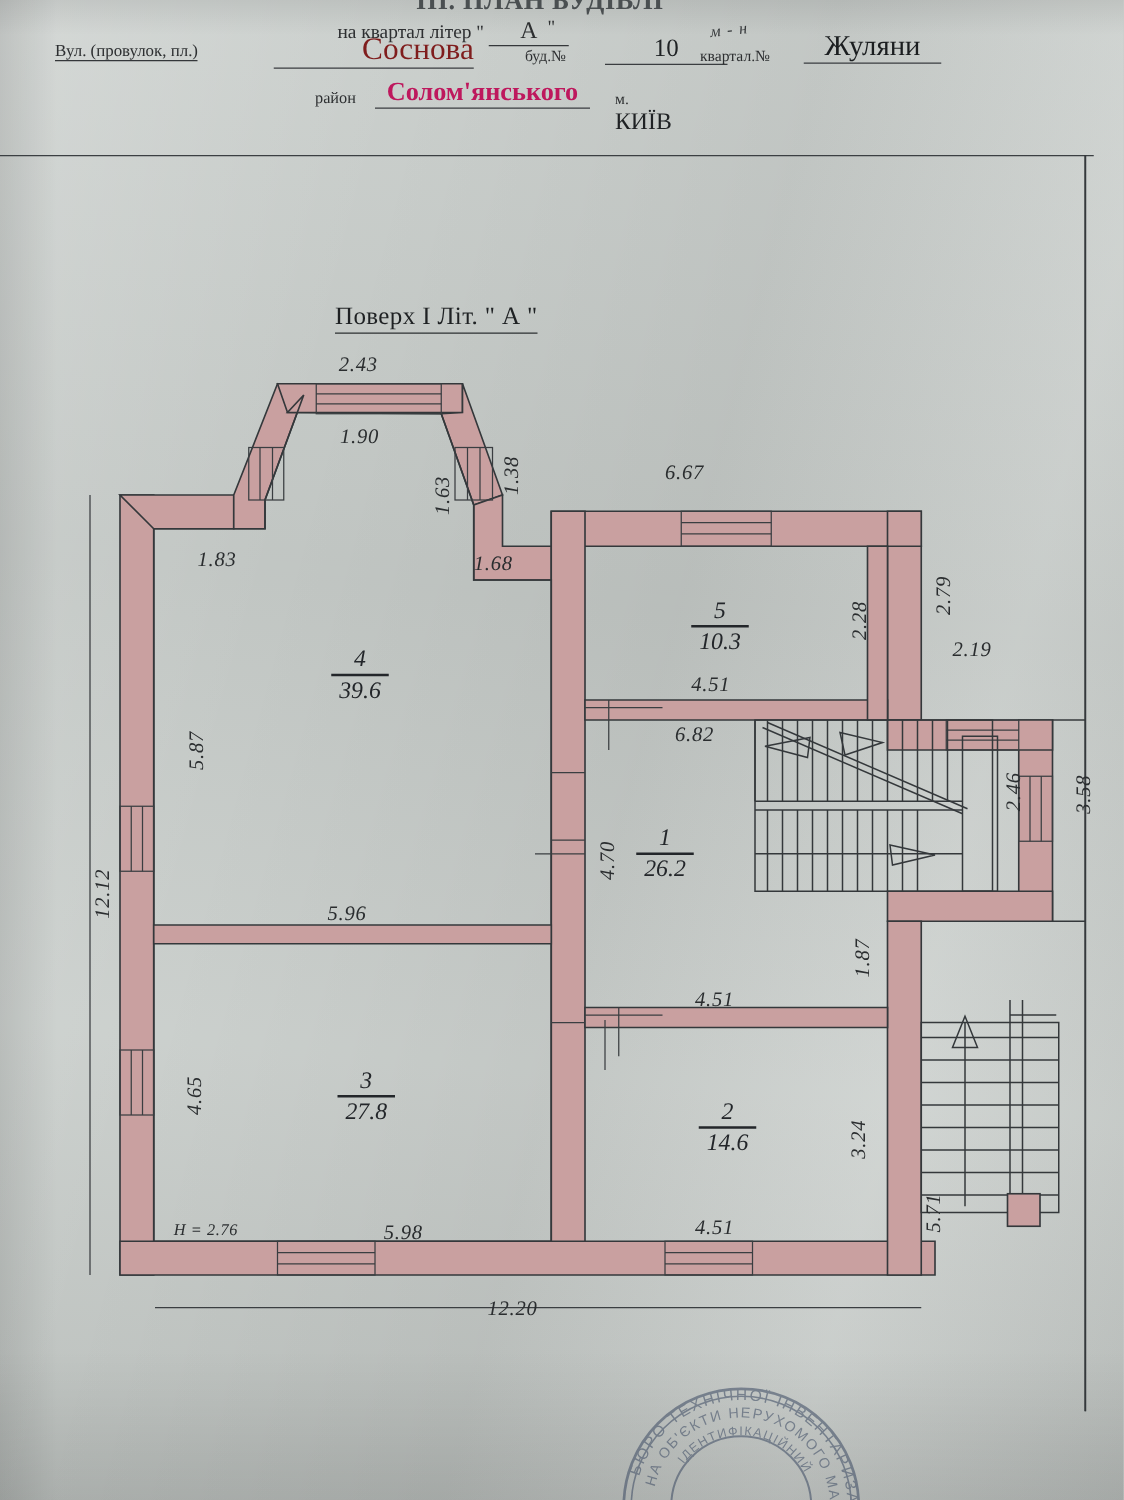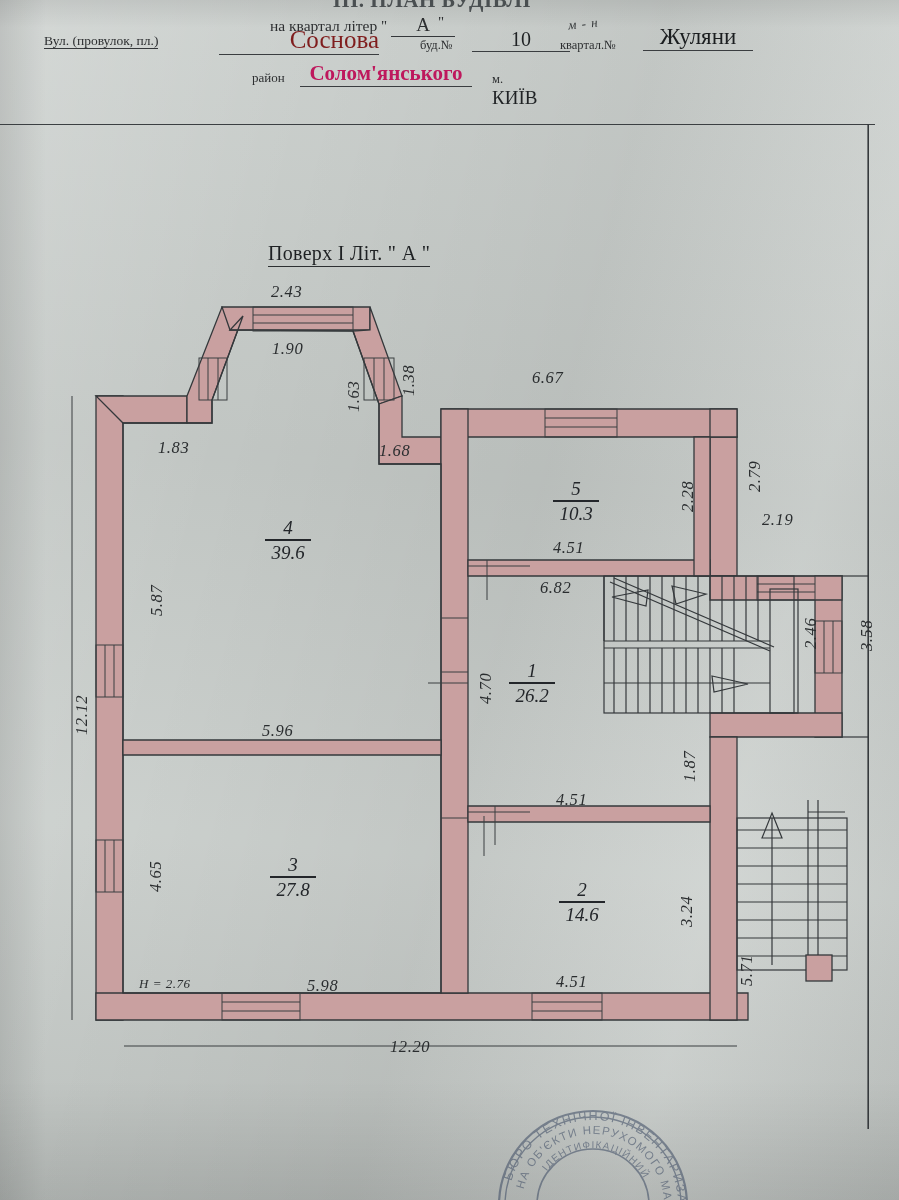--- a/index.html
+++ b/index.html
@@ -31,21 +31,21 @@
   .l-bldg{position:absolute;left:270px;top:14px;font-size:15.5px;color:#2d2f31;}
   .l-bldg .lit{display:inline-block;min-width:64px;text-align:center;border-bottom:1.4px solid #34373a;font-size:19px;font-family:"Liberation Serif",serif;}
   .q-open{font-size:15px;}
   .q-close{font-size:15px;position:absolute;left:168px;top:0px;}
 
   .l-street{position:absolute;left:44px;top:33px;font-size:13.5px;color:#2d2f31;}
   .l-street u{text-decoration:none;border-bottom:1.3px solid #34373a;}
   .street-val{position:absolute;left:175px;top:-7px;min-width:160px;text-align:right;border-bottom:1.4px solid #3a3d40;font-size:25px;color:#7f1d1d;}
 
   .l-house{position:absolute;left:420px;top:38px;font-size:12.5px;color:#2d2f31;}
-  .house-val{position:absolute;left:52px;top:-10px;min-width:98px;text-align:center;border-bottom:1.4px solid #3a3d40;font-size:20px;color:#1f2224;}
+  .house-val{position:absolute;left:64px;top:-10px;min-width:98px;text-align:center;border-bottom:1.4px solid #3a3d40;font-size:20px;color:#1f2224;}
 
   .l-quarter{position:absolute;left:560px;top:38px;font-size:12.5px;color:#2d2f31;}
   .quarter-val{position:absolute;left:83px;top:-14px;min-width:110px;text-align:center;border-bottom:1.5px solid #3a3d40;font-size:23px;color:#1b1e20;}
   .hand-mn{position:absolute;left:8px;top:-22px;font-family:"Liberation Serif",serif;font-style:italic;font-size:13px;color:#35383a;letter-spacing:1px;transform:rotate(-6deg);}
 
   .l-district{position:absolute;left:252px;top:70px;font-size:13px;color:#2d2f31;}
   .district-val{position:absolute;left:48px;top:-9px;min-width:172px;text-align:center;border-bottom:1.5px solid #3a3d40;font-size:21px;font-weight:bold;color:#be185d;}
   .l-city{position:absolute;left:240px;top:2px;font-size:12.5px;}
   .city-val{font-size:19px;color:#1f2224;}
 

